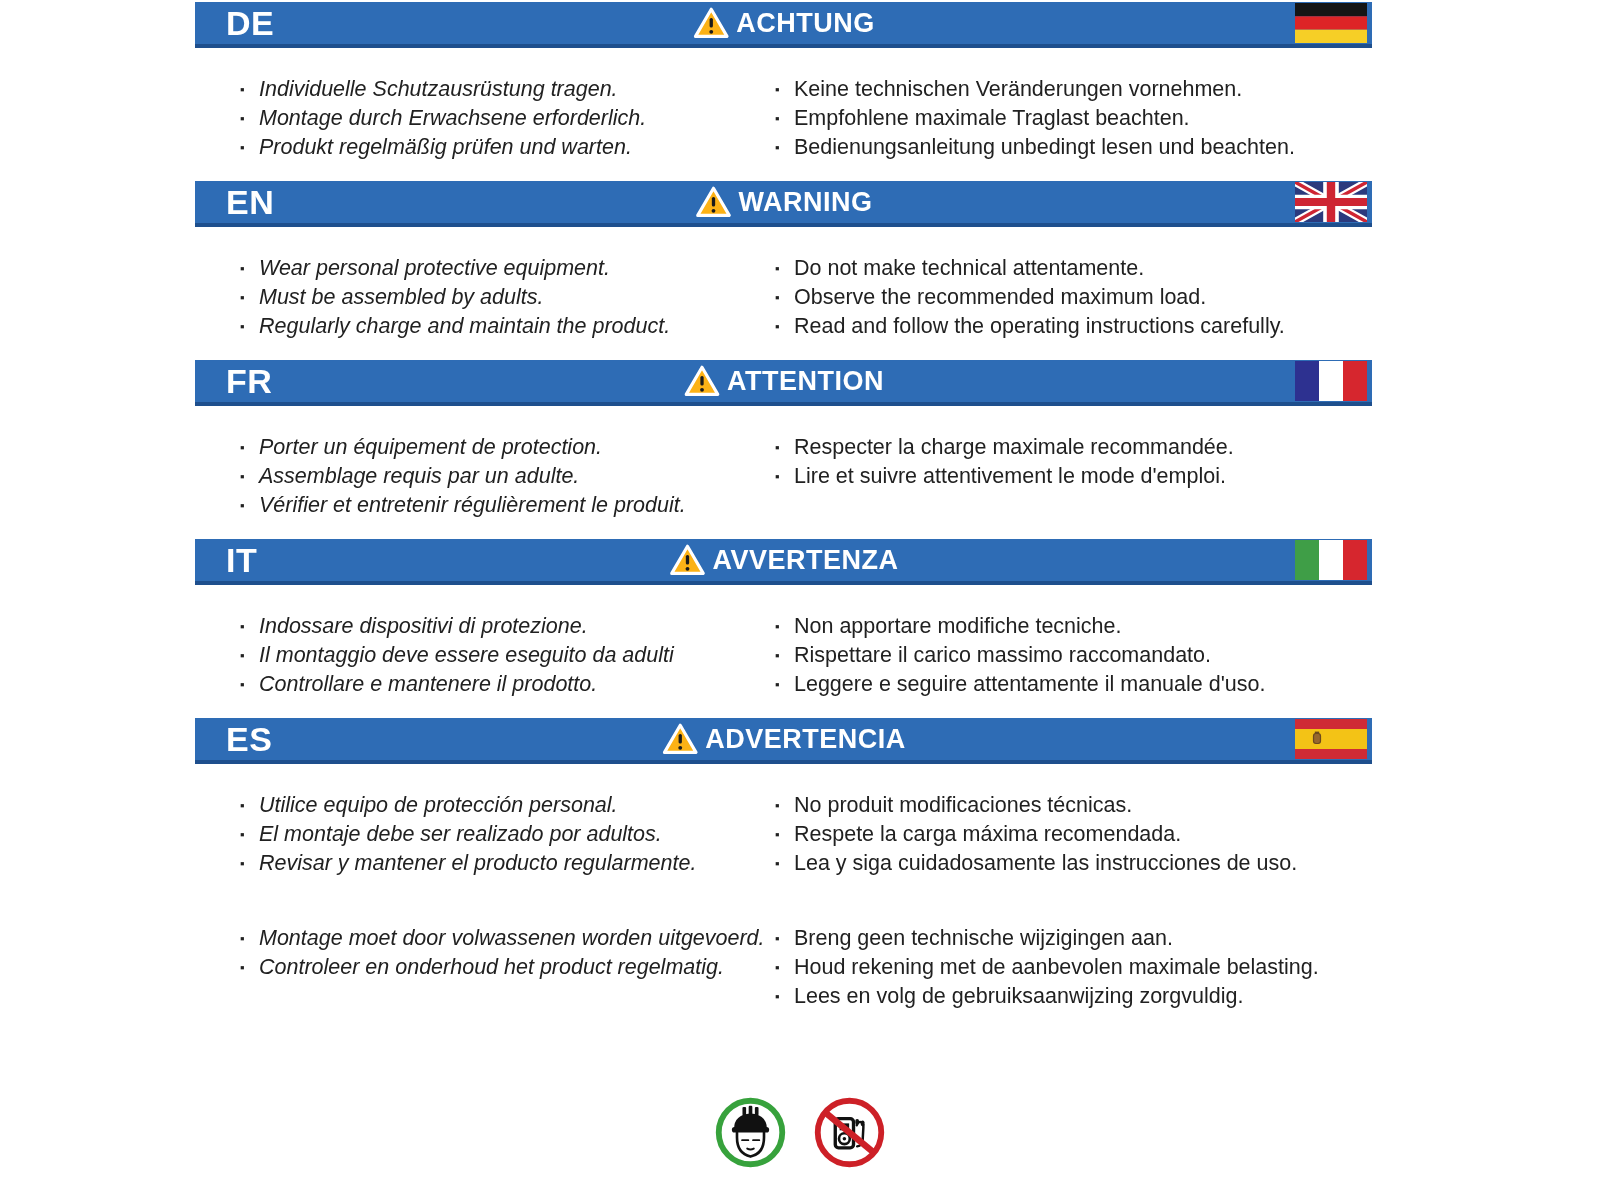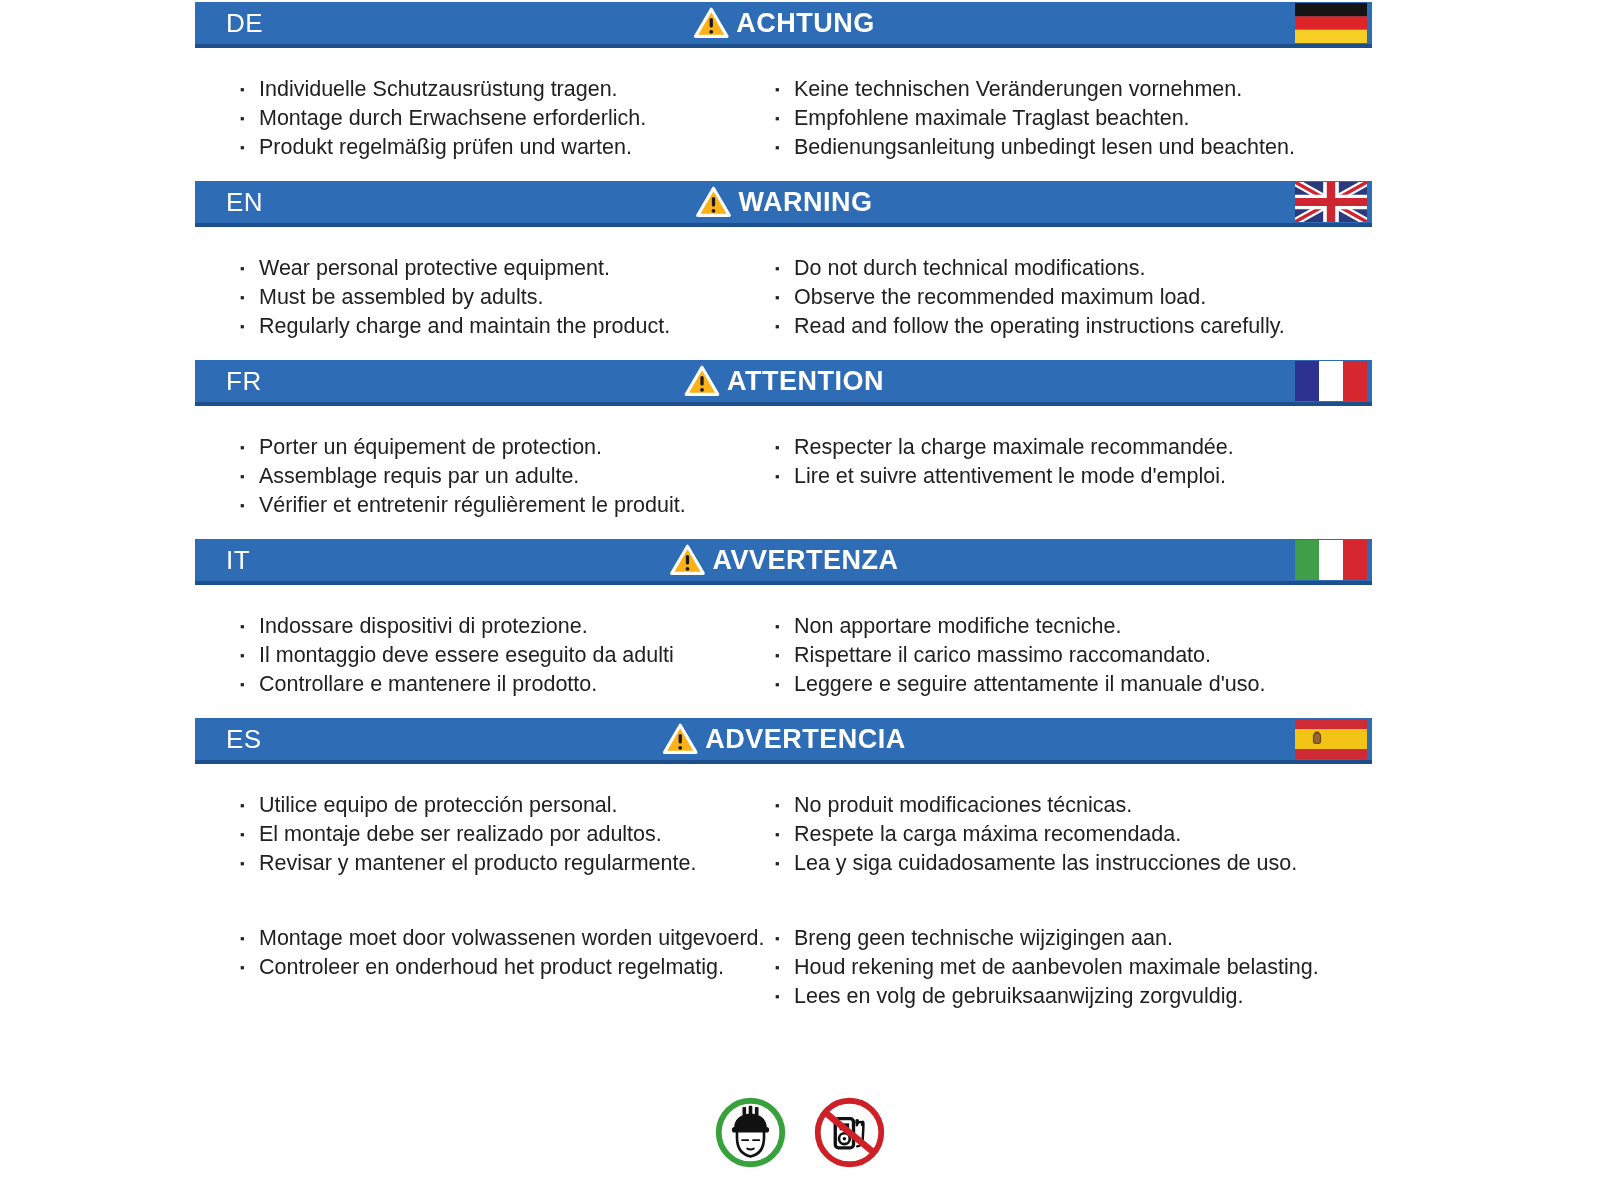--- a/index.html
+++ b/index.html
@@ -9,38 +9,38 @@
     overflow:hidden;position:relative;
   }
   .content{position:absolute;left:195px;top:2px;width:1177px;}
   .lang-section{width:1177px;}
   .bar{
     height:42px;background:var(--bar-blue,#2e6cb5);
     border-bottom:4px solid var(--bar-border,#1e4f8d);
     position:relative;display:flex;align-items:center;
   }
   .code{
-    margin-left:31px;color:#fff;font-weight:normal;font-size:26px;
+    margin-left:31px;color:#fff;font-weight:bold;font-size:34px;
     letter-spacing:.5px;
   }
   .title-group{
     position:absolute;left:50%;top:50%;transform:translate(-50%,-50%);
     display:flex;align-items:center;gap:7px;
   }
   .tri{width:37px;height:33px;display:block;}
   .tri svg{width:100%;height:100%;display:block;}
   .bar-title{color:#fff;font-weight:bold;font-size:27px;letter-spacing:.5px;white-space:nowrap;}
   .flag{
     position:absolute;right:5px;top:50%;transform:translateY(-50%);
     width:72px;height:40px;
   }
   .flag svg{width:100%;height:100%;display:block;}
   .cols{display:flex;padding:27px 0 19px 0;}
   ul.col{list-style:none;margin:0;padding:0;}
-  ul.col.left{box-sizing:border-box;padding-left:45px;width:580px;flex:0 0 580px;}
+  ul.col.left{box-sizing:border-box;padding-left:45px;width:580px;flex:0 0 580px;font-style:italic;}
   ul.col.right{flex:1;}
   ul.col li{
     position:relative;padding-left:19px;
     font-size:21.5px;line-height:29px;color:#212121;
   }
   ul.col li::before{
     content:"\25AA";position:absolute;left:0;top:0;
     font-size:13px;line-height:29px;color:#212121;
   }
   .footer-icons{
@@ -113,21 +113,21 @@
             </svg>
           </span>
     </header>
     <div class="cols">
       <ul class="col left">
             <li>Wear personal protective equipment.</li>
             <li>Must be assembled by adults.</li>
             <li>Regularly charge and maintain the product.</li>
           </ul>
       <ul class="col right">
-            <li>Do not durch technical modifications.</li>
+            <li>Do not make technical attentamente.</li>
             <li>Observe the recommended maximum load.</li>
             <li>Read and follow the operating instructions carefully.</li>
           </ul>
     </div>
   </section>
 
   <section class="lang-section">
     <header class="bar">
       <span class="code">FR</span>
       <span class="title-group">

